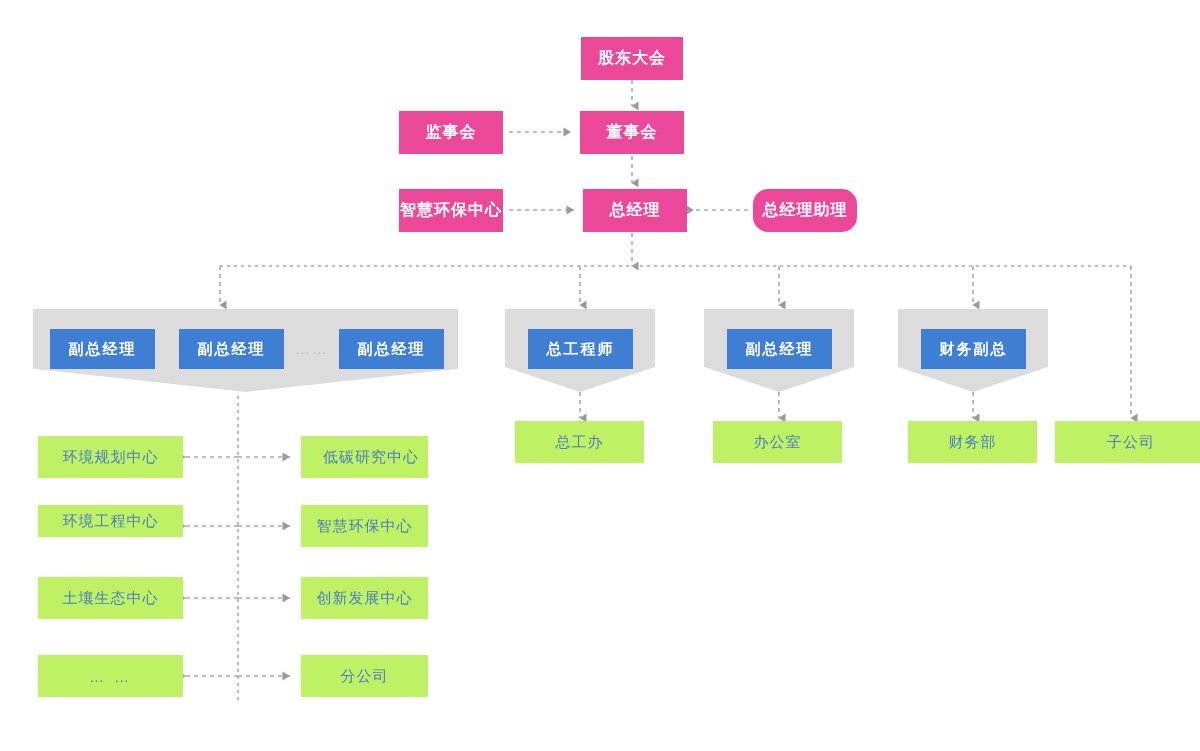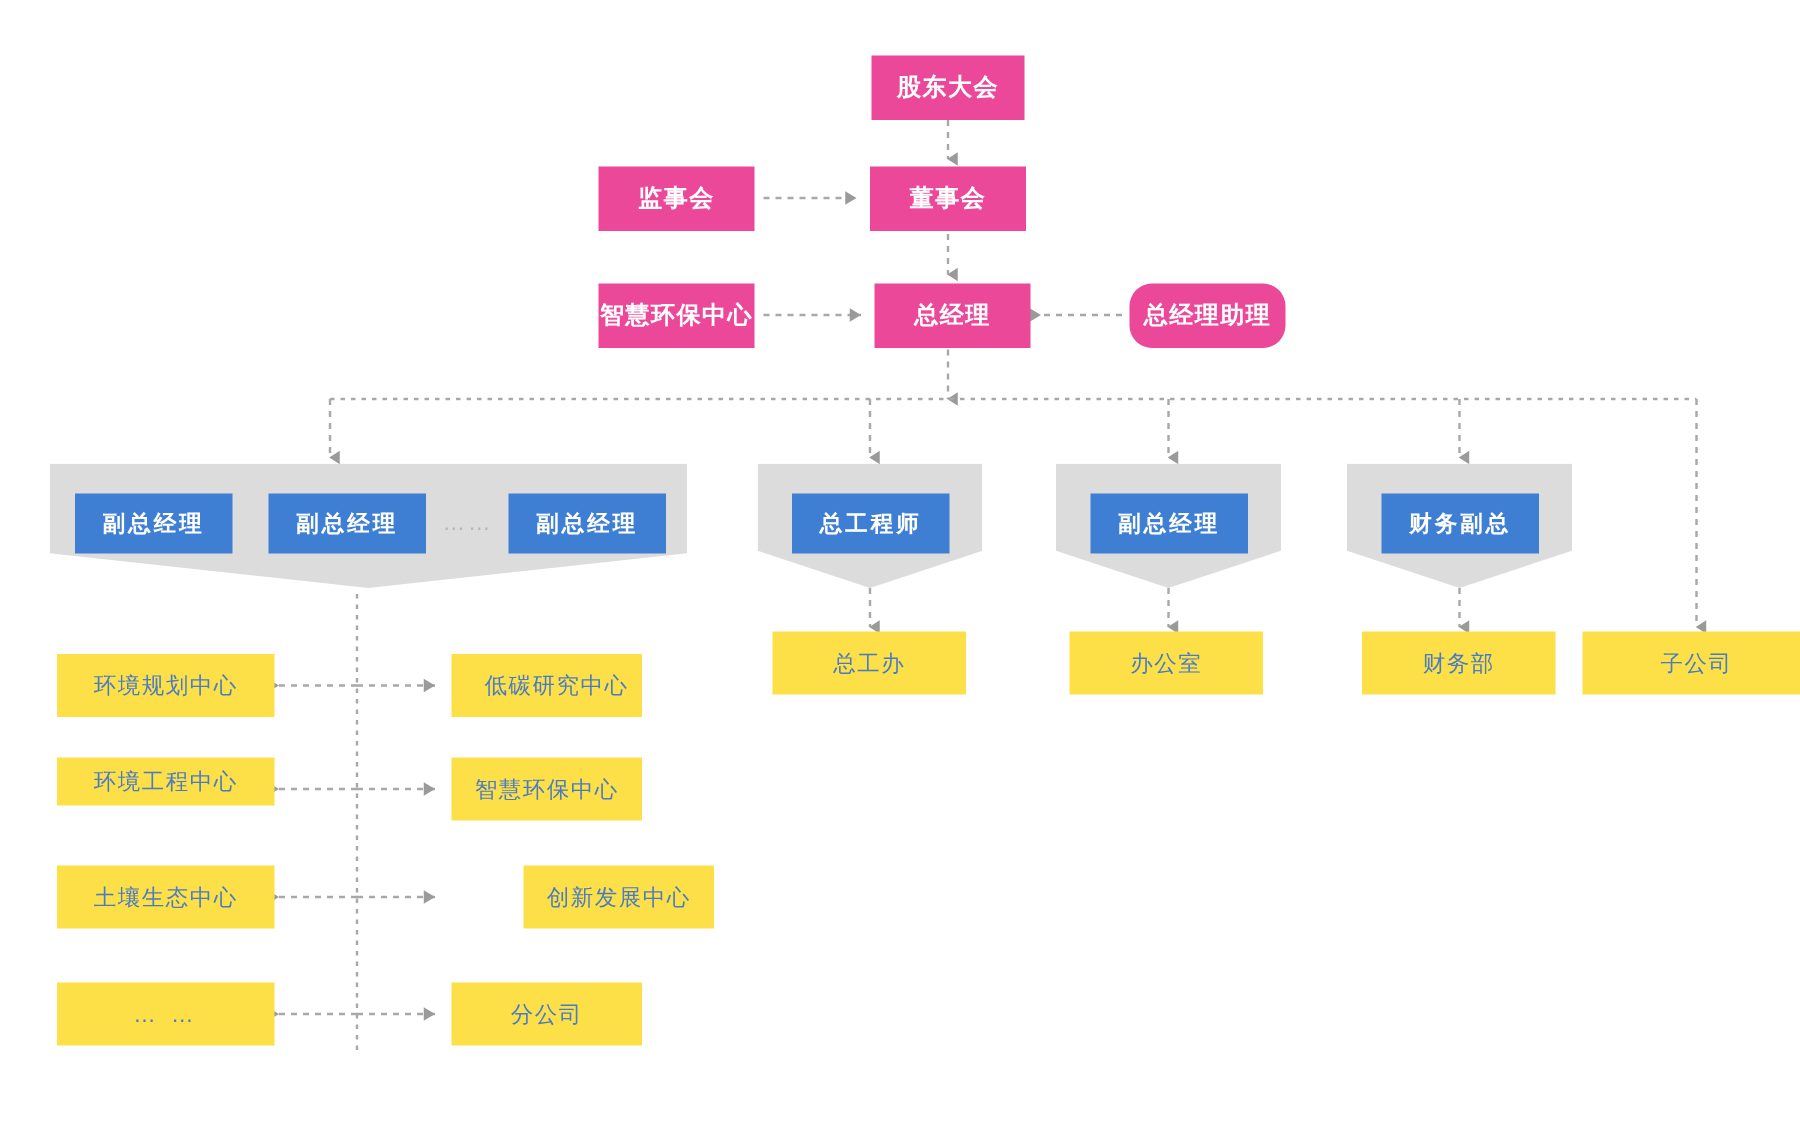--- a/index.html
+++ b/index.html
@@ -34,21 +34,21 @@
   
   .n-blue2{
     background:#3e7fd4;
     color:#ffffff;
     font-weight:bold;
     font-size:15px;
     letter-spacing:2px;
   }
   
   .n-gray{
-    background:#fde047;
+    background:#bef264;
     color:#4a7cc4;
     font-size:15px;
     font-weight:normal;
     letter-spacing:1px;
     text-align:right;
   }
   .n-gray.dots{color:#4a7cc4;letter-spacing:3px;}
 
   
   .banner{
@@ -167,21 +167,21 @@
   <div class="node n-gray" style="left:38px;top:505px;width:145px;height:32px;">环境工程中心</div>
 
   <div class="node n-gray" style="left:38px;top:577px;width:145px;height:42px;">土壤生态中心</div>
 
   <div class="node n-gray dots" style="left:38px;top:655px;width:145px;height:42px;">… …</div>
 
   <div class="node n-gray" style="left:301px;top:436px;width:127px;height:42px;padding-left:13px;">低碳研究中心</div>
 
   <div class="node n-gray" style="left:301px;top:505px;width:127px;height:42px;">智慧环保中心</div>
 
-  <div class="node n-gray" style="left:301px;top:577px;width:127px;height:42px;margin-left:48px;">创新发展中心</div>
+  <div class="node n-gray" style="left:301px;top:577px;width:127px;height:42px;">创新发展中心</div>
 
   <div class="node n-gray" style="left:301px;top:655px;width:127px;height:42px;">分公司</div>
 
   <div class="node n-gray" style="left:515px;top:421px;width:129px;height:42px;">总工办</div>
 
   <div class="node n-gray" style="left:713px;top:421px;width:129px;height:42px;">办公室</div>
 
   <div class="node n-gray" style="left:908px;top:421px;width:129px;height:42px;">财务部</div>
 
   <div class="node n-gray" style="left:1055px;top:421px;width:152px;height:42px;">子公司</div>

